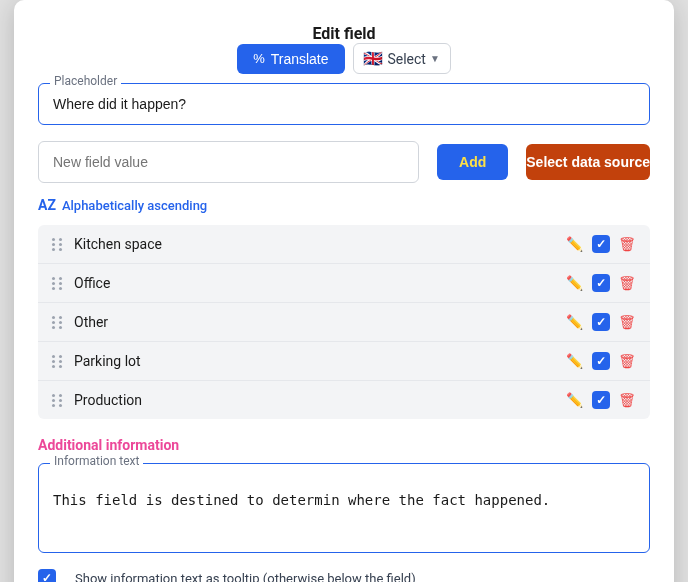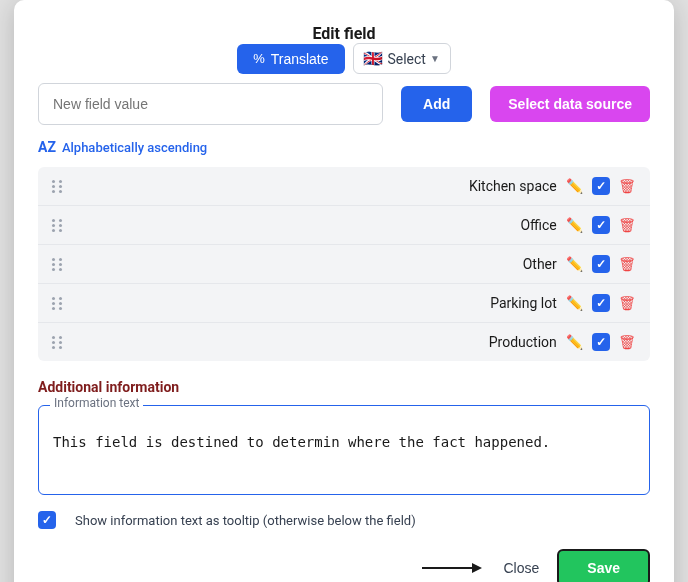--- a/index.html
+++ b/index.html
@@ -100,35 +100,35 @@
       display: flex;
       gap: 18px;
       align-items: center;
       margin-bottom: 14px;
     }
     .add-row .field-input {
       flex: 1;
     }
     .btn-add {
       background: #2563eb;
-      color: #ffffff;
+      color: #fde047;
       border: none;
       border-radius: 6px;
       padding: 10px 22px;
       font-size: 14px;
       font-weight: 600;
       cursor: pointer;
       white-space: nowrap;
     }
     .btn-select-source {
-      background: #d946ef;
+      background: #c2410c;
       color: #fff;
       border: none;
       border-radius: 6px;
-      padding: 10px 18px;
+      padding: 10px 0;
       font-size: 14px;
       font-weight: 600;
       cursor: pointer;
       white-space: nowrap;
     }
     .sort-label {
       display: flex;
       align-items: center;
       gap: 6px;
       color: #2563eb;
@@ -170,21 +170,20 @@
     .drag-dot {
       width: 3px;
       height: 3px;
       background: #9ca3af;
       border-radius: 50%;
     }
     .item-label {
       flex: 1;
       font-size: 14px;
       color: #1a1a1a;
-      text-align: right;
     }
     .item-actions {
       display: flex;
       align-items: center;
       gap: 8px;
     }
     .icon-edit {
       color: #2563eb;
       font-size: 14px;
       cursor: pointer;
@@ -206,21 +205,21 @@
       font-weight: 700;
     }
     .icon-delete {
       color: #ef4444;
       font-size: 14px;
       cursor: pointer;
     }
     .section-title {
       font-size: 14px;
       font-weight: 700;
-      color: #7f1d1d;
+      color: #ec4899;
       margin-bottom: 10px;
     }
     .info-field-group {
       position: relative;
       margin-bottom: 12px;
     }
     .info-field-label {
       position: absolute;
       top: -9px;
       left: 12px;
@@ -313,20 +312,24 @@
         <span>Translate</span>
       </button>
       <div class="lang-selector">
         <span class="flag-icon">🇬🇧</span>
         <span>Select</span>
         <span class="chevron-down">▼</span>
       </div>
     </div>
   </div>
 
+  <div class="field-group">
+    <span class="field-label">Placeholder</span>
+    <input class="field-input" type="text" value="Where did it happen?" style="">
+  </div>
 
   <div class="add-row">
     <input class="field-input gray-border" type="text" placeholder="New field value" style="">
     <button class="btn-add">Add</button>
     <button class="btn-select-source">Select data source</button>
   </div>
 
   <div class="sort-label">
     <span class="sort-icon">AZ</span>
     <span>Alphabetically ascending</span>

